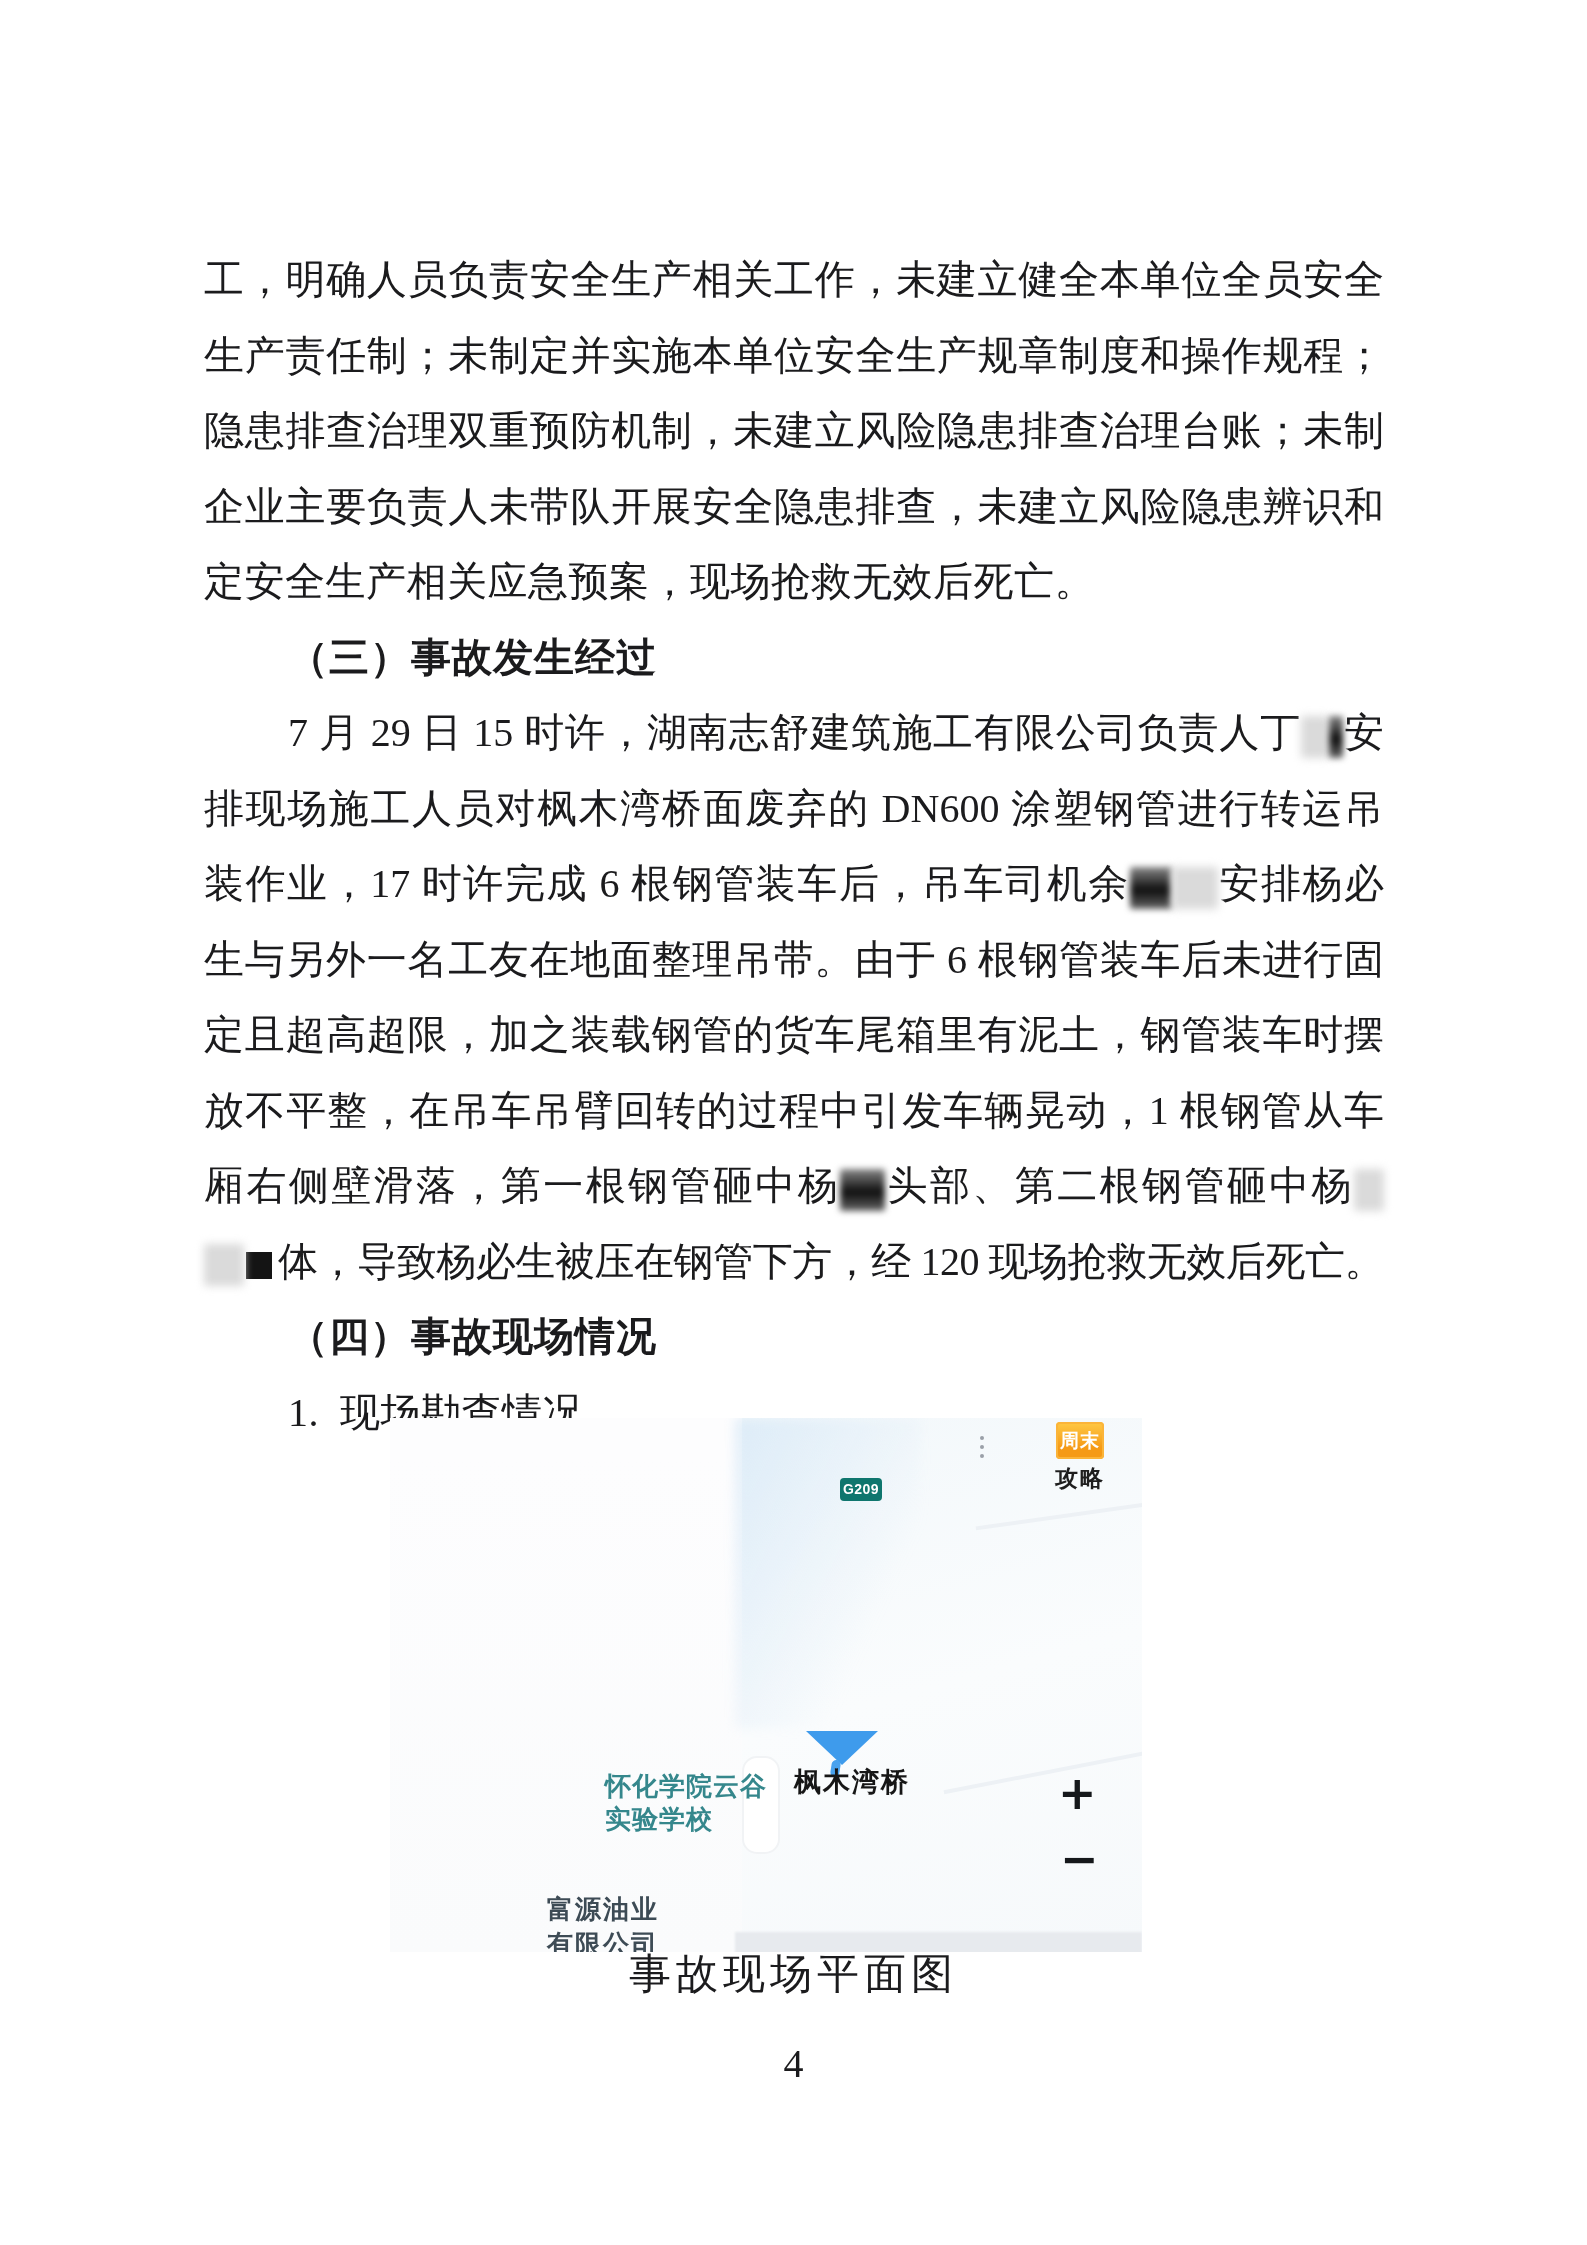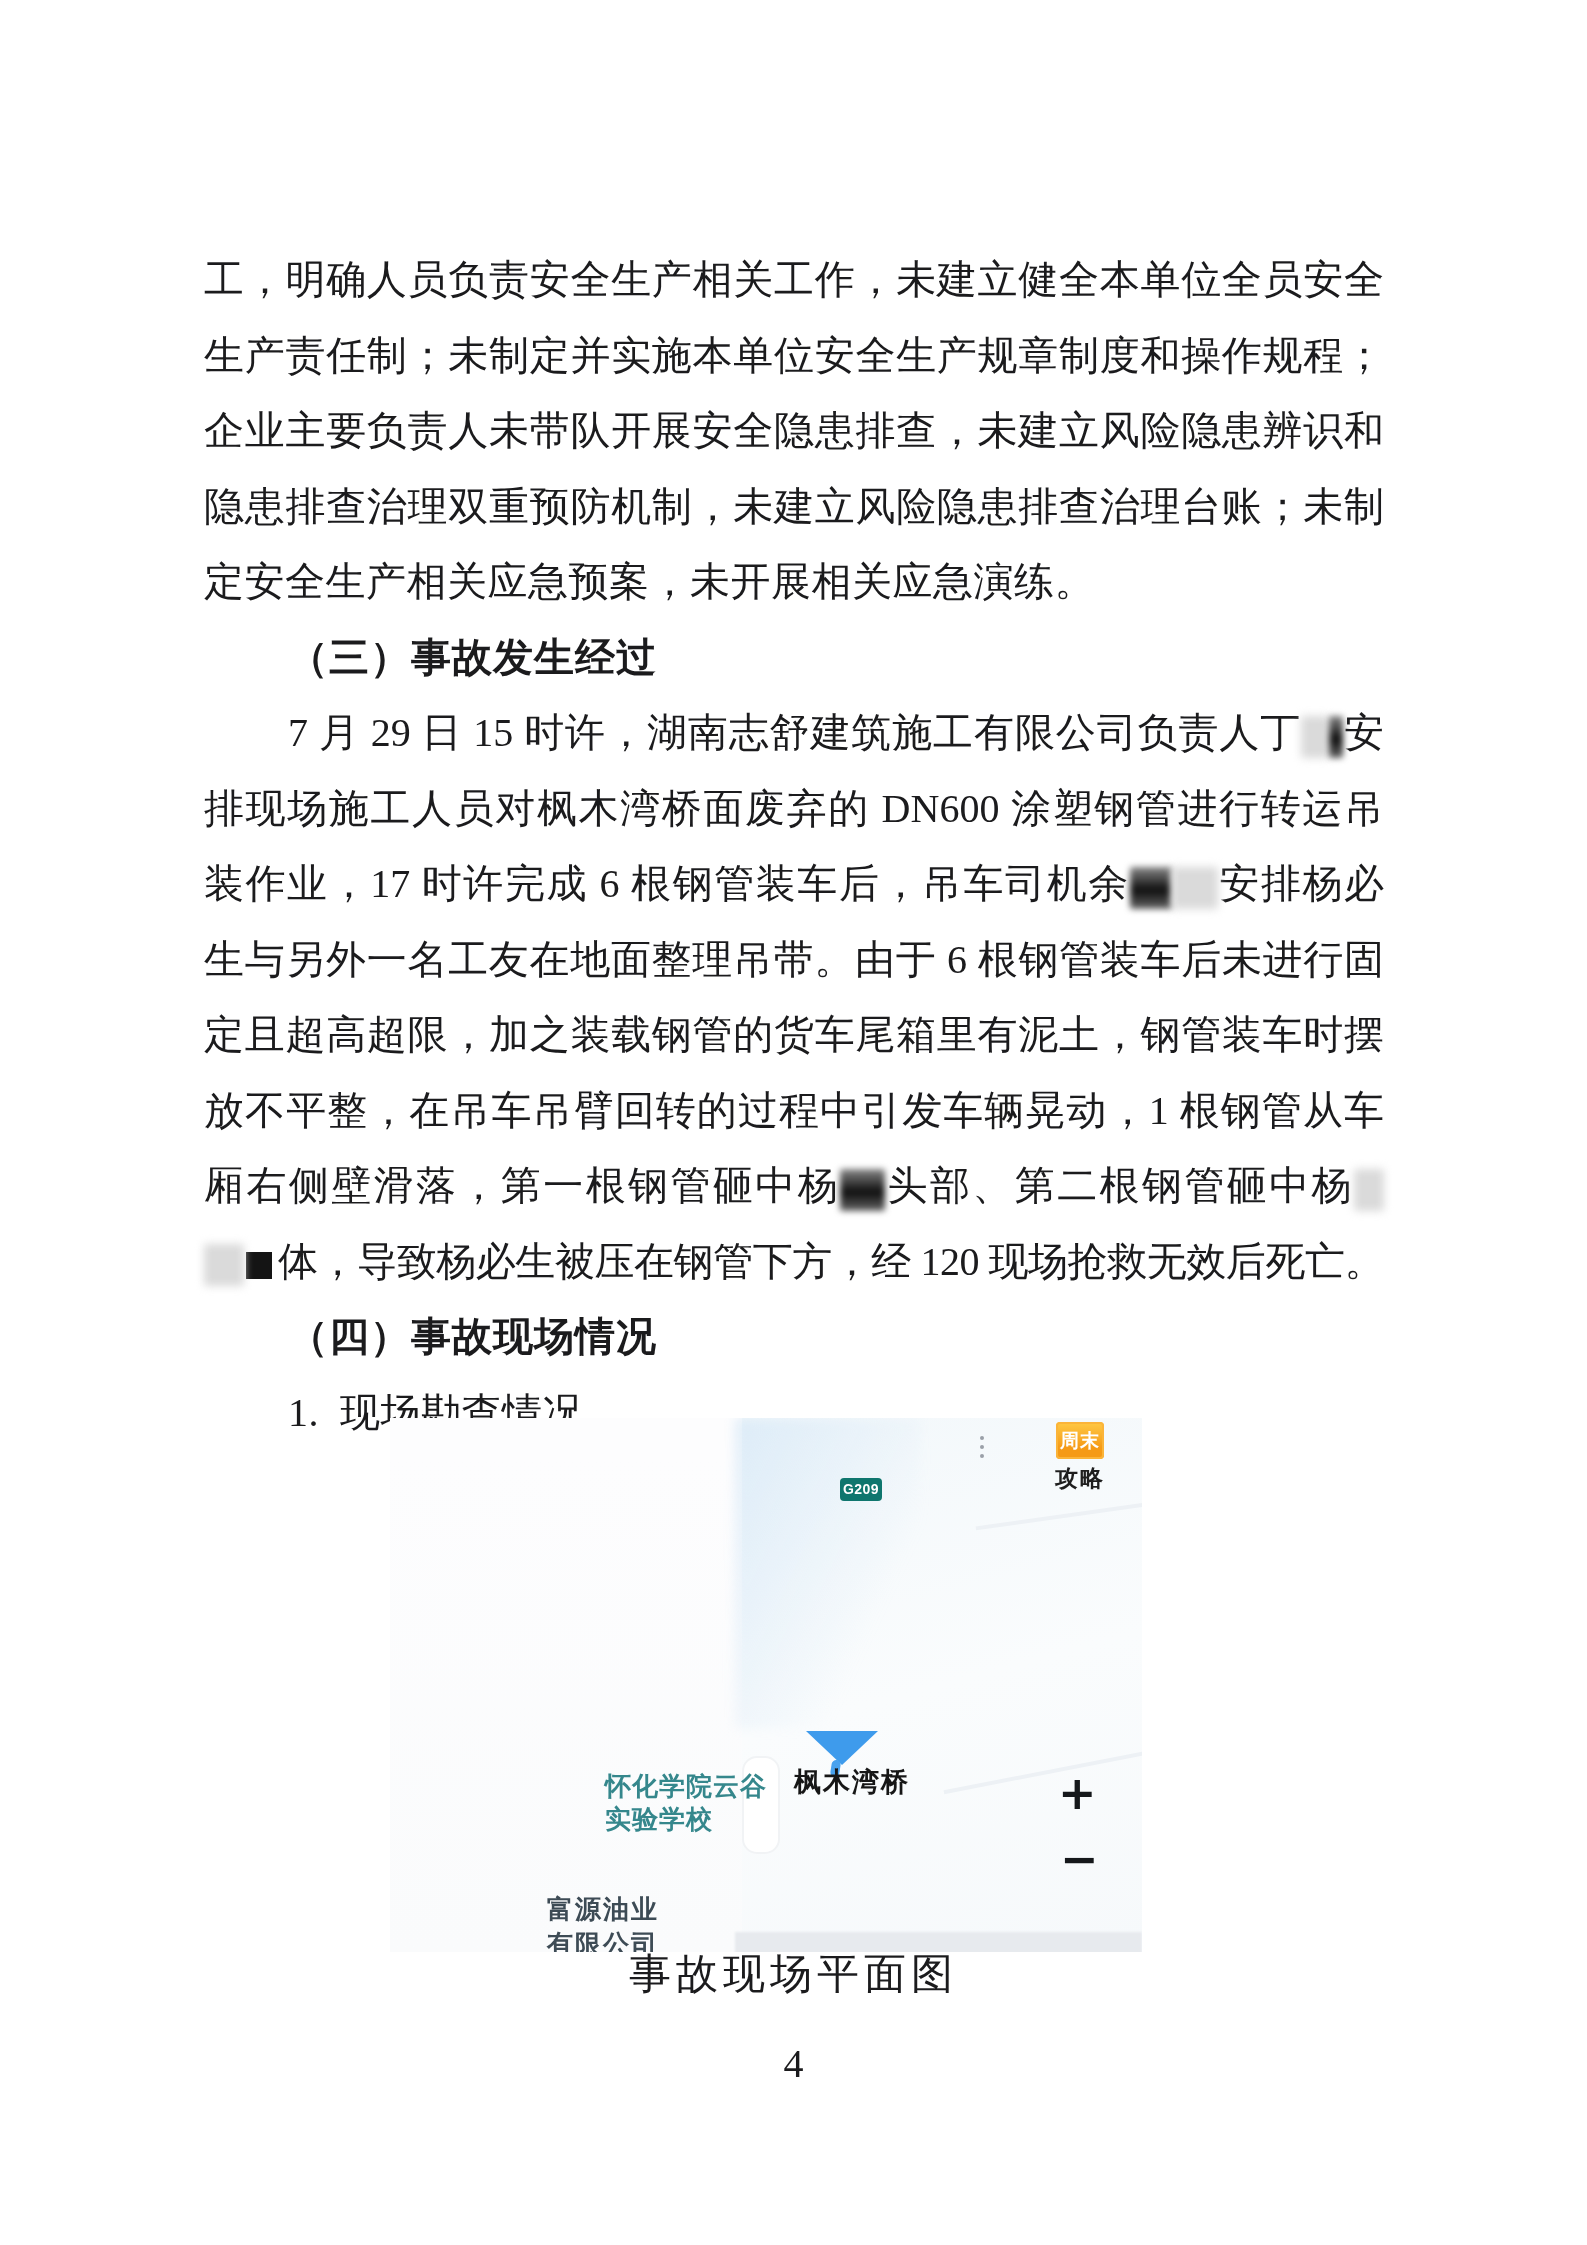--- a/index.html
+++ b/index.html
@@ -63,23 +63,23 @@
   .pagenum{position:absolute;left:0;right:0;top:2040px;text-align:center;font-size:40px;}
 </style>
 </head>
 <body>
 
 <div class="page">
 
   <section class="text-block">
       <div class="line j">工，明确人员负责安全生产相关工作，未建立健全本单位全员安全</div>
       <div class="line j">生产责任制；未制定并实施本单位安全生产规章制度和操作规程；</div>
+      <div class="line j">隐患排查治理双重预防机制，未建立风险隐患排查治理台账；未制</div>
       <div class="line j">企业主要负责人未带队开展安全隐患排查，未建立风险隐患辨识和</div>
-      <div class="line j">隐患排查治理双重预防机制，未建立风险隐患排查治理台账；未制</div>
-      <div class="line">定安全生产相关应急预案，未开展相关应急演练。</div>
+      <div class="line">定安全生产相关应急预案，现场抢救无效后死亡。</div>
       <div class="line b ind">（三）事故发生经过</div>
       <div class="line j ind">7 月 29 日 15 时许，湖南志舒建筑施工有限公司负责人丁<span class="redact light" style="width: 28px;"></span><span class="redact dark" style="width: 14px;"></span>安</div>
       <div class="line j">排现场施工人员对枫木湾桥面废弃的 DN600 涂塑钢管进行转运吊</div>
       <div class="line j">装作业，17 时许完成 6 根钢管装车后，吊车司机余<span class="redact dark" style="width: 42px;"></span><span class="redact light" style="width: 46px;"></span>安排杨必</div>
       <div class="line j">生与另外一名工友在地面整理吊带。由于 6 根钢管装车后未进行固</div>
       <div class="line j">定且超高超限，加之装载钢管的货车尾箱里有泥土，钢管装车时摆</div>
       <div class="line j">放不平整，在吊车吊臂回转的过程中引发车辆晃动，1 根钢管从车</div>
       <div class="line j">厢右侧壁滑落，第一根钢管砸中杨<span class="redact dark" style="width: 45px;"></span>头部、第二根钢管砸中杨<span class="redact light" style="width: 30px;"></span></div>
       <div class="line j tight"><span class="redact light" style="width: 40px;"></span><span class="redact black" style="width: 26px;"></span>体，导致杨必生被压在钢管下方，经 120 现场抢救无效后死亡。</div>
       <div class="line b ind">（四）事故现场情况</div>

